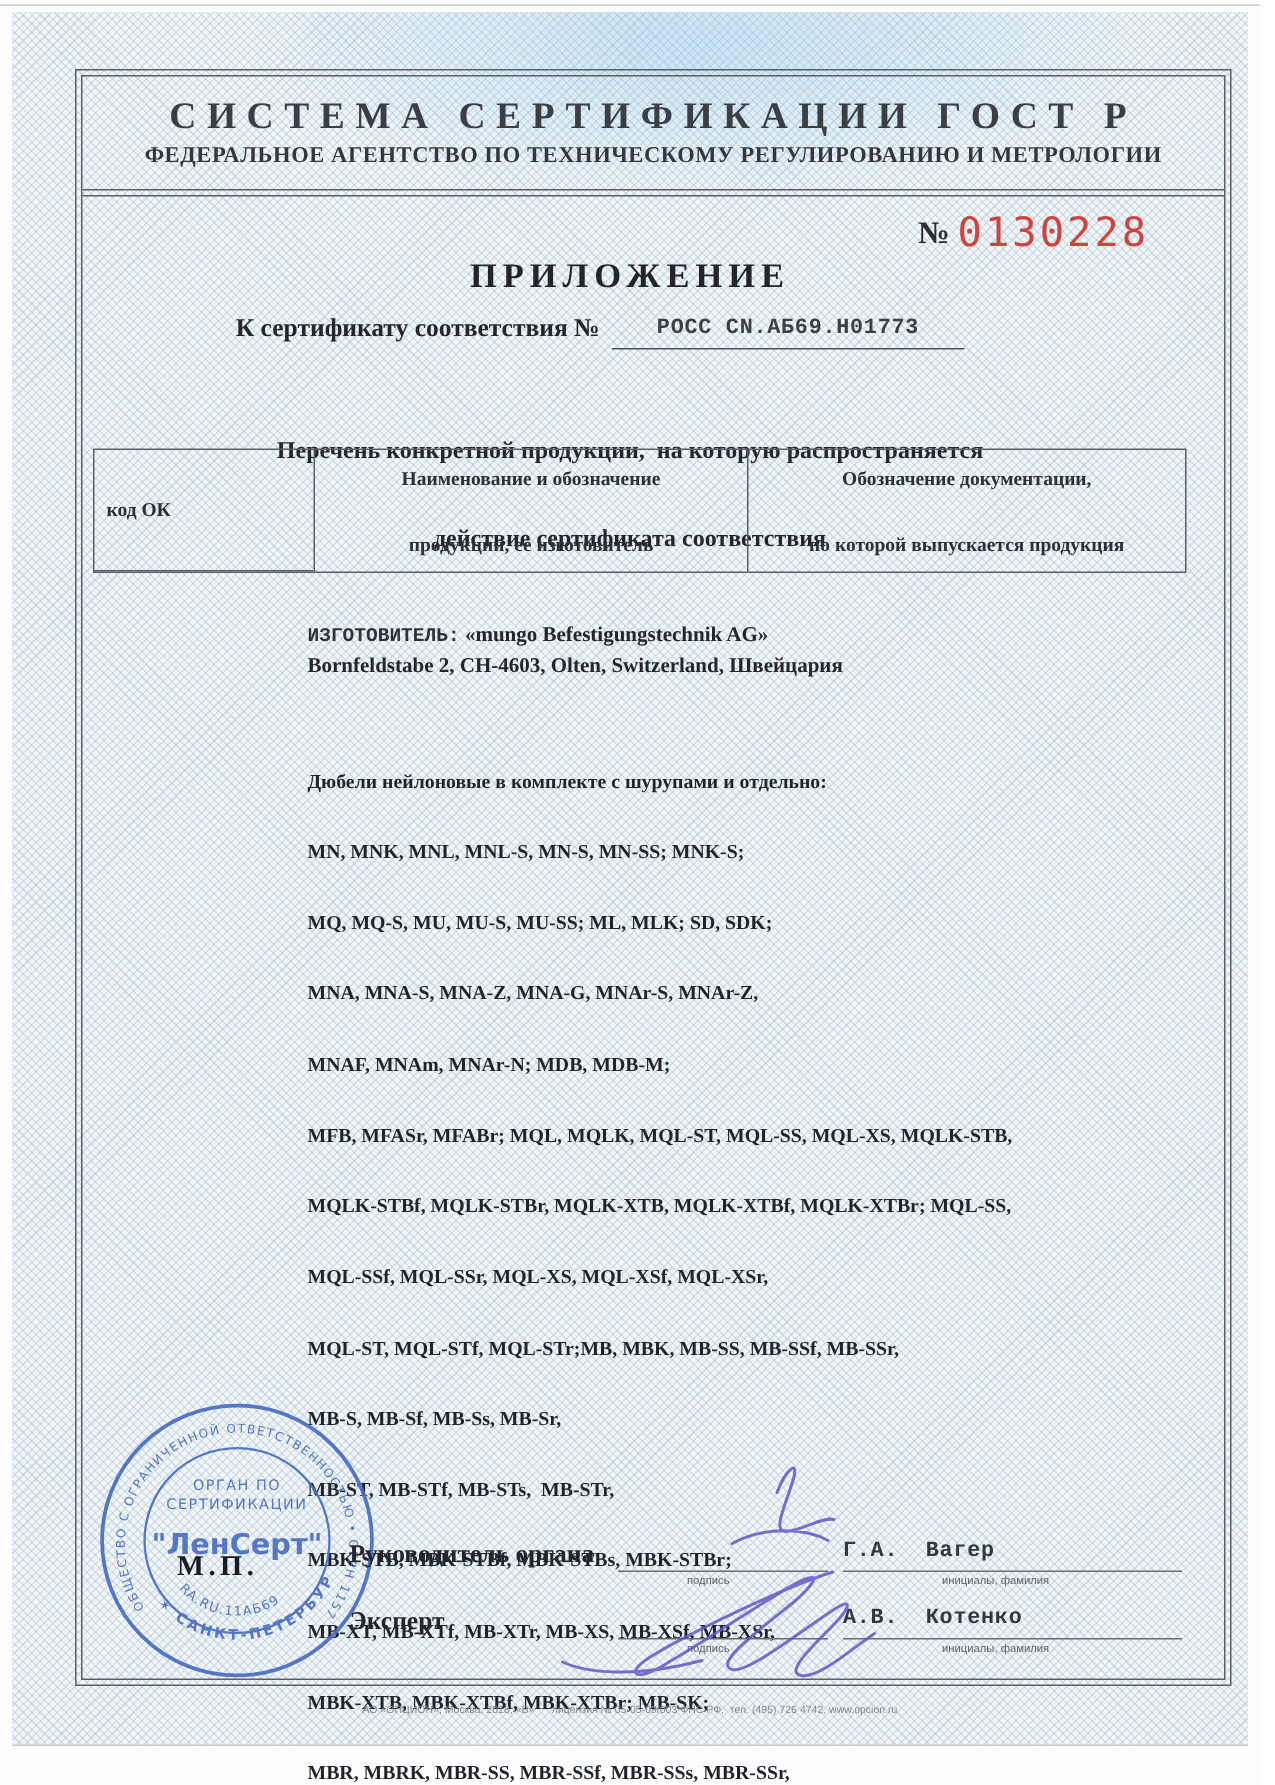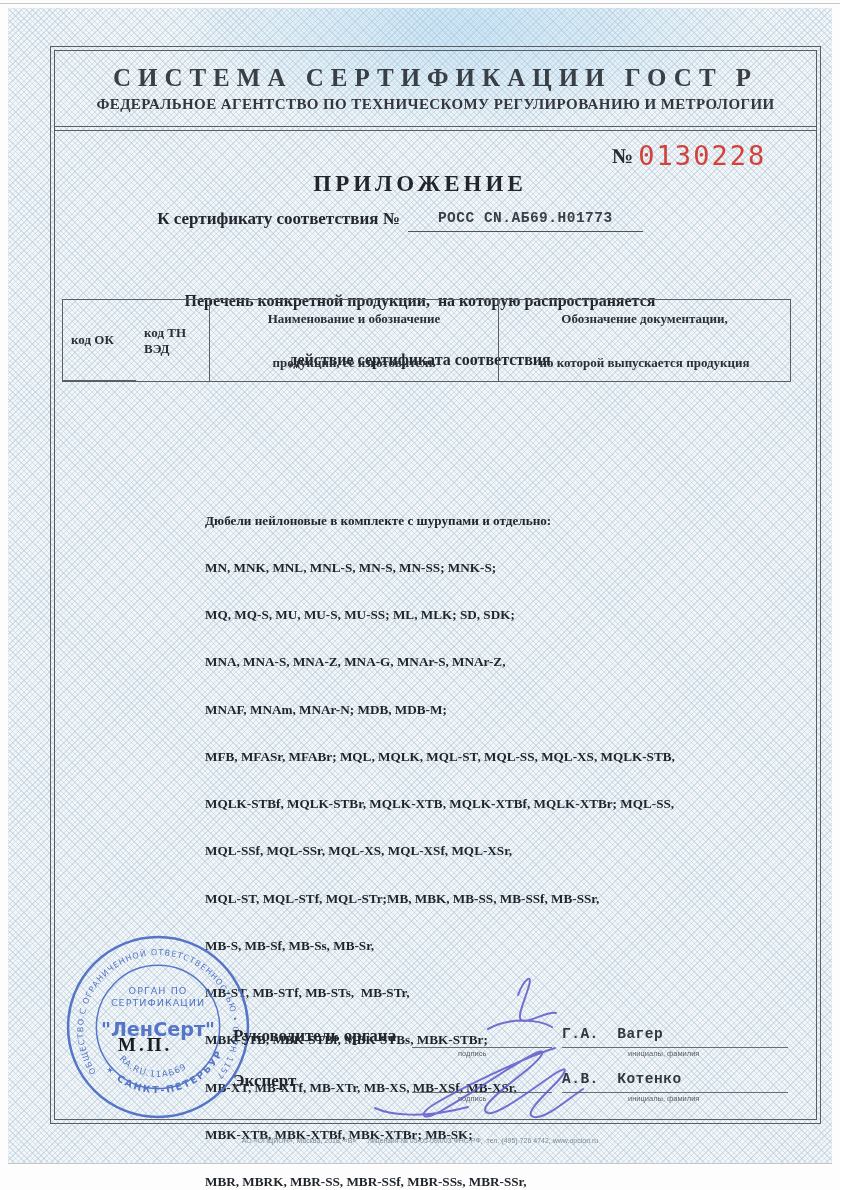--- a/index.html
+++ b/index.html
@@ -77,32 +77,35 @@
   </div>
 
   <div class="subtitle">
     <div>Перечень конкретной продукции,  на которую распространяется</div>
     <div>действие сертификата соответствия</div>
   </div>
 
   <div class="tbl">
     <div class="c1">
       <div class="half top">код ОК</div>
-      <div class="half">код ТН ВЭД</div>
     </div>
     <div class="c2 cc">
       <div>Наименование и обозначение</div>
       <div>продукции, ее изготовитель</div>
     </div>
     <div class="c3 cc">
       <div>Обозначение документации,</div>
       <div>по которой выпускается продукция</div>
     </div>
   </div>
 
+  <div class="manufacturer">
+    <div><span class="mlbl">ИЗГОТОВИТЕЛЬ:</span><span class="mname"> «mungo Befestigungstechnik AG»</span></div>
+    <div class="maddr">Bornfeldstabe 2, CH-4603, Olten, Switzerland, Швейцария</div>
+  </div>
 
   <div class="products">
     <div>Дюбели нейлоновые в комплекте с шурупами и отдельно:</div>
     <div>MN, MNK, MNL, MNL-S, MN-S, MN-SS; MNK-S;</div>
     <div>MQ, MQ-S, MU, MU-S, MU-SS; ML, MLK; SD, SDK;</div>
     <div>MNA, MNA-S, MNA-Z, MNA-G, MNAr-S, MNAr-Z,</div>
     <div>MNAF, MNAm, MNAr-N; MDB, MDB-M;</div>
     <div>MFB, MFASr, MFABr; MQL, MQLK, MQL-ST, MQL-SS, MQL-XS, MQLK-STB,</div>
     <div>MQLK-STBf, MQLK-STBr, MQLK-XTB, MQLK-XTBf, MQLK-XTBr; MQL-SS,</div>
     <div>MQL-SSf, MQL-SSr, MQL-XS, MQL-XSf, MQL-XSr,</div>

